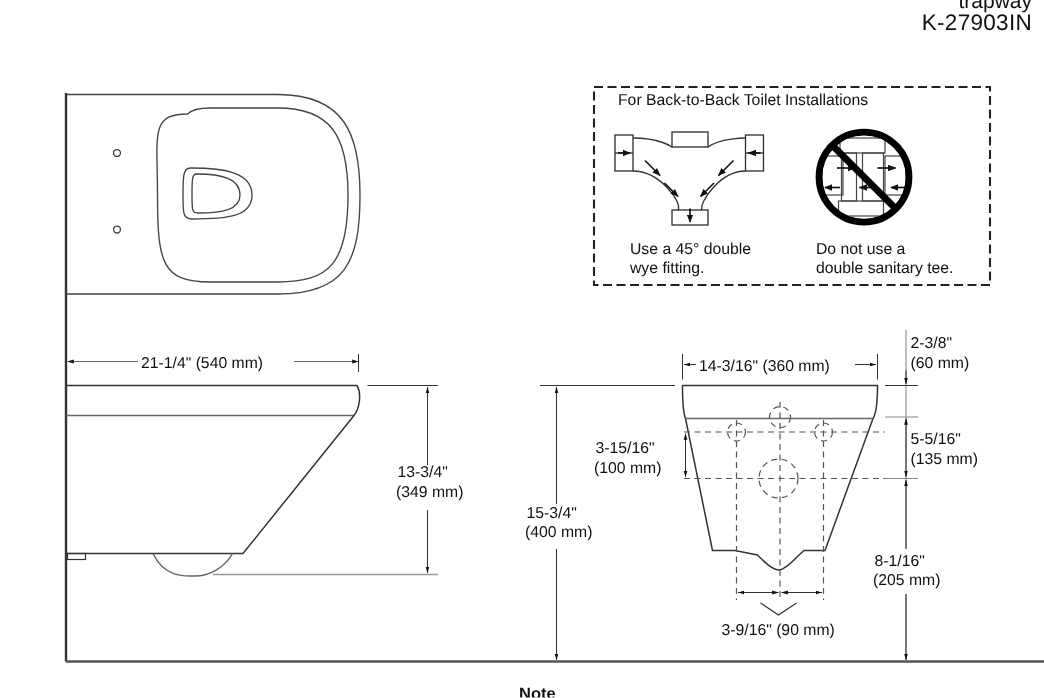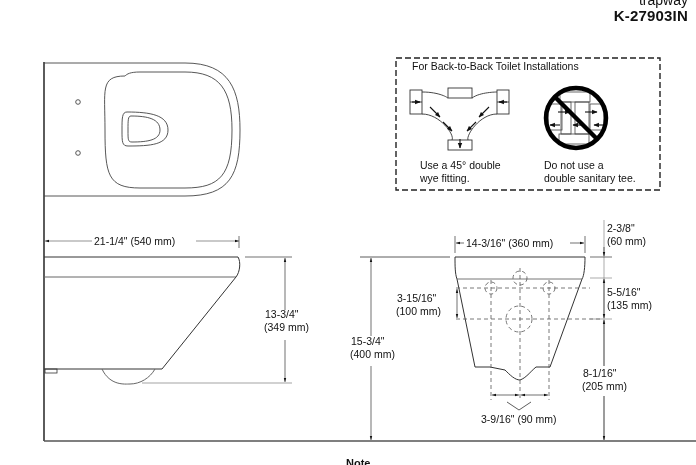--- a/index.html
+++ b/index.html
@@ -1,20 +1,20 @@
 <!DOCTYPE html>
 <html><head>
   <meta charset="utf-8">
   <style>
     html, body { margin: 0; padding: 0; background: #ffffff; }
     body { width: 696px; height: 465px; overflow: hidden; position: relative;
            font-family: "Liberation Sans", sans-serif; color: #111; }
     .hdr { position: absolute; right: 8px; text-align: right; }
     .hdr-sub { top: -8px; font-size: 14px; color: #111; line-height: 16px; }
-    .hdr-model { top: 7px; font-size: 15px; font-weight: bold; line-height: 18px; letter-spacing: 0.2px; }
+    .hdr-model { top: 7px; font-size: 15px; font-weight: normal; line-height: 18px; letter-spacing: 0.2px; }
     svg { position: absolute; left: 0; top: 0; }
     .lbl { font-family: "Liberation Sans", sans-serif; font-size: 10.5px; fill: #111; }
     .note { position: absolute; left: 346px; top: 457px; font-size: 11px; font-weight: bold; }
   </style>
 </head>
 <body>
 
 <div class="hdr hdr-sub">trapway</div>
 <div class="hdr hdr-model">K-27903IN</div>
 

